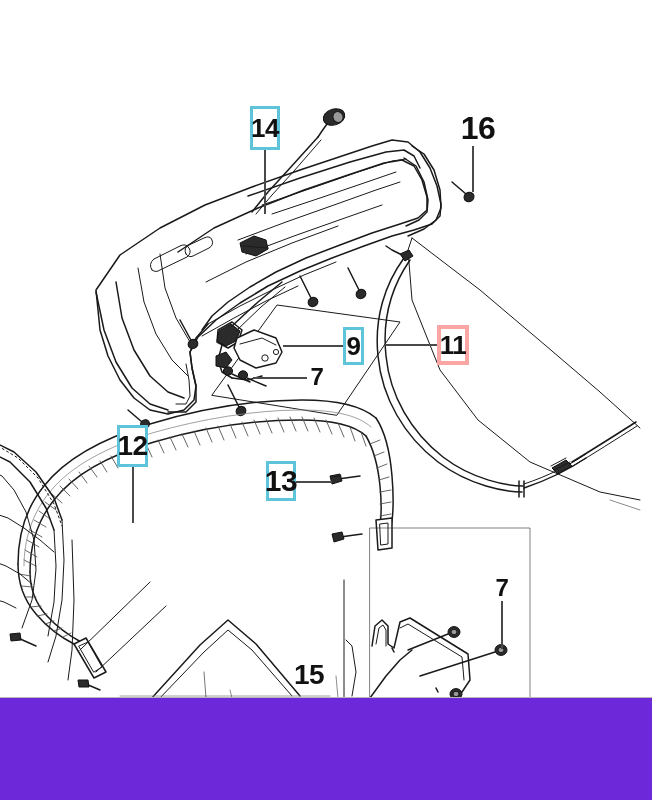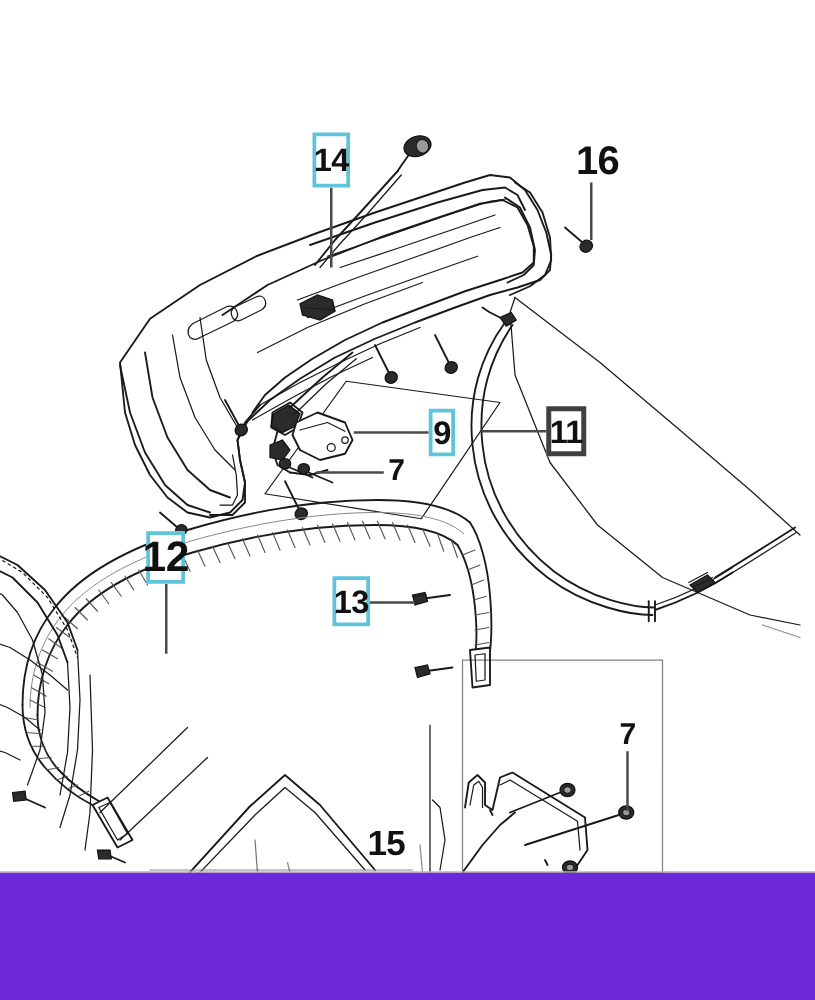--- a/index.html
+++ b/index.html
@@ -57,21 +57,21 @@
     line-height: 1;
     background: #ffffff;
     box-sizing: border-box;
     white-space: nowrap;
     letter-spacing: -0.5px;
   }
   .callout.boxed-cyan {
     border: 3px solid #5ec4da;
   }
   .callout.boxed-yellow {
-    border: 4px solid #404040;
+    border: 4px solid #fca5a5;
   }
   .callout.plain {
     background: transparent;
     border: none;
   }
   .leader {
     position: absolute;
     background: #4a4a4a;
   }
   .leader.v { width: 1.5px; }
@@ -420,23 +420,23 @@
         <div class="callout boxed-cyan" style="left: 250px; top: 106px; width: 30px; height: 44px; font-size: 26px;">14</div>
         <div class="leader v" style="left: 472px; top: 146px; height: 46px;"></div>
         <div class="callout plain" style="left: 462px; top: 112px; width: 32px; height: 32px; font-size: 32px;">16</div>
         <div class="leader h" style="left: 385px; top: 344px; width: 52px;"></div>
         <div class="callout boxed-yellow" style="left: 437px; top: 325px; width: 32px; height: 40px; font-size: 26px;">11</div>
         <div class="leader h" style="left: 283px; top: 345px; width: 60px;"></div>
         <div class="callout boxed-cyan" style="left: 343px; top: 327px; width: 21px; height: 38px; font-size: 26px;">9</div>
         <div class="leader h" style="left: 253px; top: 377px; width: 54px;"></div>
         <div class="callout plain" style="left: 307px; top: 364px; width: 20px; height: 26px; font-size: 24px;">7</div>
         <div class="leader v" style="left: 132px; top: 467px; height: 56px;"></div>
-        <div class="callout boxed-cyan" style="left: 117px; top: 425px; width: 31px; height: 42px; font-size: 34px;">12</div>
+        <div class="callout boxed-cyan" style="left: 117px; top: 425px; width: 31px; height: 42px; font-size: 28px;">12</div>
         <div class="leader h" style="left: 296px; top: 481px; width: 36px;"></div>
-        <div class="callout boxed-cyan" style="left: 266px; top: 461px; width: 30px; height: 40px; font-size: 26px;">13</div>
+        <div class="callout boxed-cyan" style="left: 266px; top: 461px; width: 30px; height: 40px; font-size: 30px;">13</div>
         <div class="callout plain" style="left: 296px; top: 661px; width: 26px; height: 28px; font-size: 28px;">15</div>
         <div class="leader v" style="left: 501px; top: 601px; height: 48px;"></div>
         <div class="callout plain" style="left: 492px; top: 575px; width: 20px; height: 26px; font-size: 24px;">7</div>
       </div>
 
   </div>
 
   <div id="viewport-rule"></div>
 </div>
 

